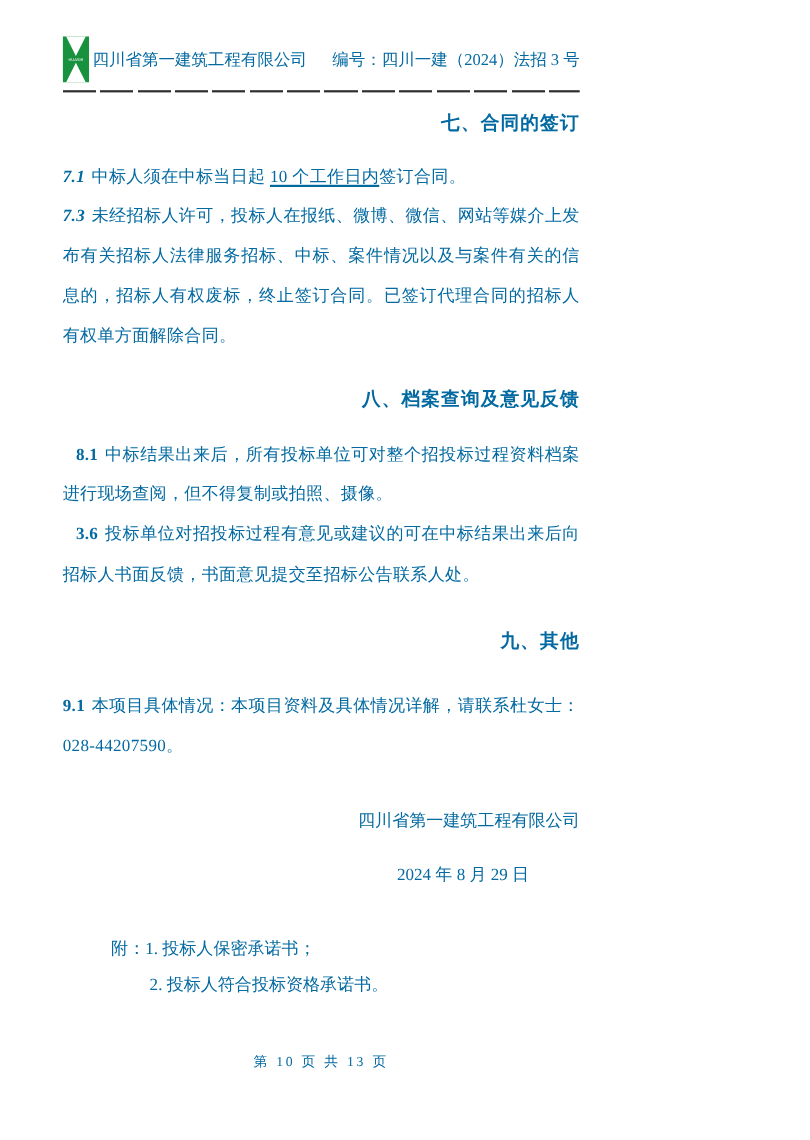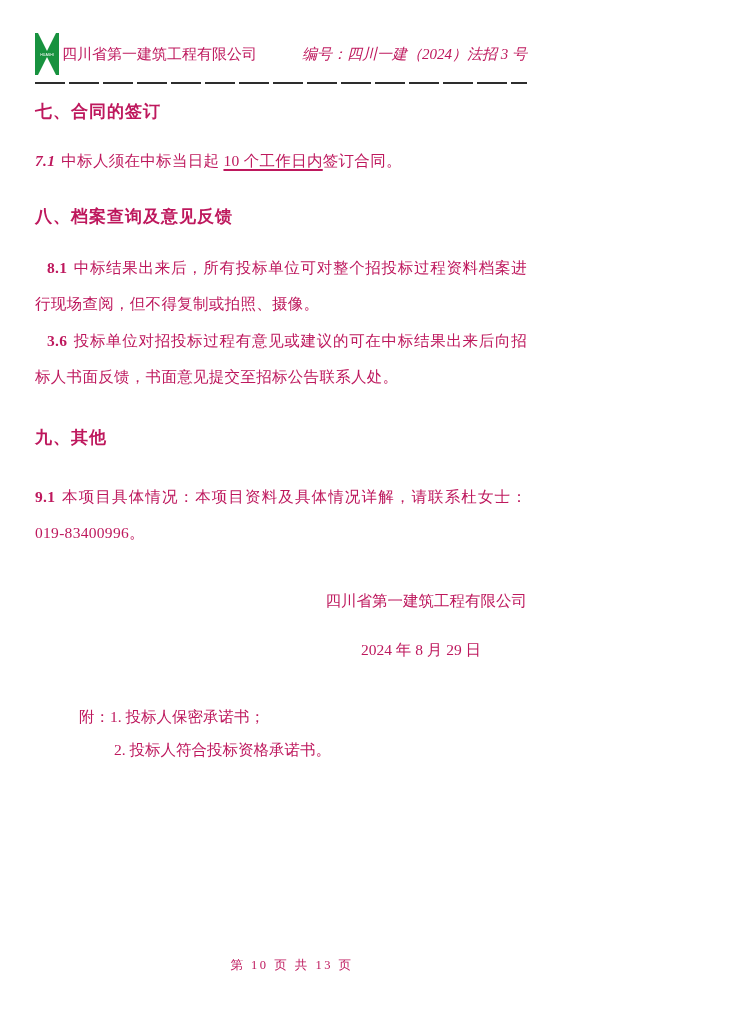--- a/index.html
+++ b/index.html
@@ -1,42 +1,42 @@
 <!DOCTYPE html>
 <html><head>
 <meta charset="utf-8">
 <style>
   html, body { margin: 0; padding: 0; background: #ffffff; }
   .page {
     position: relative;
     width: 584px;
     height: 1036px;
     box-sizing: border-box;
-    padding: 33px 57px 0 35px;
+    padding: 33px 57px 0 57px;
     background: #ffffff;
     font-family: "Liberation Serif", "DejaVu Serif", serif;
-    color: #be185d;
+    color: #0369a1;
     font-size: 15.5px;
     overflow: hidden;
   }
   .doc-header {
     display: flex;
     align-items: center;
     height: 42px;
   }
   .logo { flex: 0 0 auto; width: 24px; height: 42px; }
   .company-name { margin-left: 3px; font-size: 15px; white-space: nowrap; }
-  .doc-number { margin-left: auto; font-size: 15px; white-space: nowrap; font-style: italic; }
+  .doc-number { margin-left: auto; font-size: 15px; white-space: nowrap; }
   .header-rule {
     margin-top: 7px;
     height: 1.5px;
     background: repeating-linear-gradient(90deg, #2d2d2d 0 30px, transparent 30px 34px);
   }
   .section-title {
-    text-align: left;
+    text-align: right;
     font-family: Liberation Serif, serif;
     font-weight: bold;
     font-size: 17px;
     letter-spacing: 1px;
     margin: 0;
   }
   .title-7 { margin-top: 16px; margin-bottom: 20px; }
   .title-8 { margin-top: 26px; margin-bottom: 22px; }
   .title-9 { margin-top: 30px; margin-bottom: 30px; }
   .clause {
@@ -98,30 +98,31 @@
     <span class="doc-number">编号：四川一建（2024）法招 3 号</span>
   </div>
 
   <div class="header-rule"></div>
 
   <h2 class="section-title title-7">七、合同的签订</h2>
 
   <p class="clause"><span class="num-bold">7.1</span><span>中标人须在中标当日起 </span><span class="emph-underline">10 个工作日内</span><span>签订合同。</span></p>
 
 
+  <p class="clause"><span class="num-bold">7.3</span><span>未经招标人许可，投标人在报纸、微博、微信、网站等媒介上发布有关招标人法律服务招标、中标、案件情况以及与案件有关的信息的，招标人有权废标，终止签订合同。已签订代理合同的招标人有权单方面解除合同。</span></p>
 
   <h2 class="section-title title-8">八、档案查询及意见反馈</h2>
 
   <p class="clause indented"><span class="num-reg">8.1</span><span>中标结果出来后，所有投标单位可对整个招投标过程资料档案进行现场查阅，但不得复制或拍照、摄像。</span></p>
 
   <p class="clause indented"><span class="num-reg">3.6</span><span>投标单位对招投标过程有意见或建议的可在中标结果出来后向招标人书面反馈，书面意见提交至招标公告联系人处。</span></p>
 
   <h2 class="section-title title-9">九、其他</h2>
 
-  <p class="clause"><span class="num-reg">9.1</span><span>本项目具体情况：本项目资料及具体情况详解，请联系杜女士：019-83400996。</span></p>
+  <p class="clause"><span class="num-reg">9.1</span><span>本项目具体情况：本项目资料及具体情况详解，请联系杜女士：028-44207590。</span></p>
 
   <div class="signature-block">
     <div>四川省第一建筑工程有限公司</div>
     <div class="signature-date">2024 年 8 月 29 日</div>
   </div>
 
   <div class="attachments">
     <div><span>附：</span><span>1. 投标人保密承诺书；</span></div>
     <div class="attachment-line-2"><span>2. 投标人符合投标资格承诺书。</span></div>
   </div>

